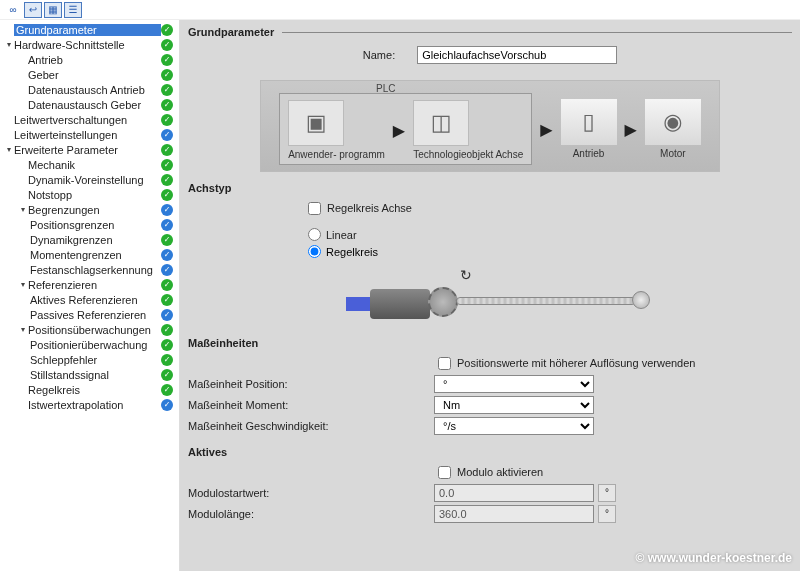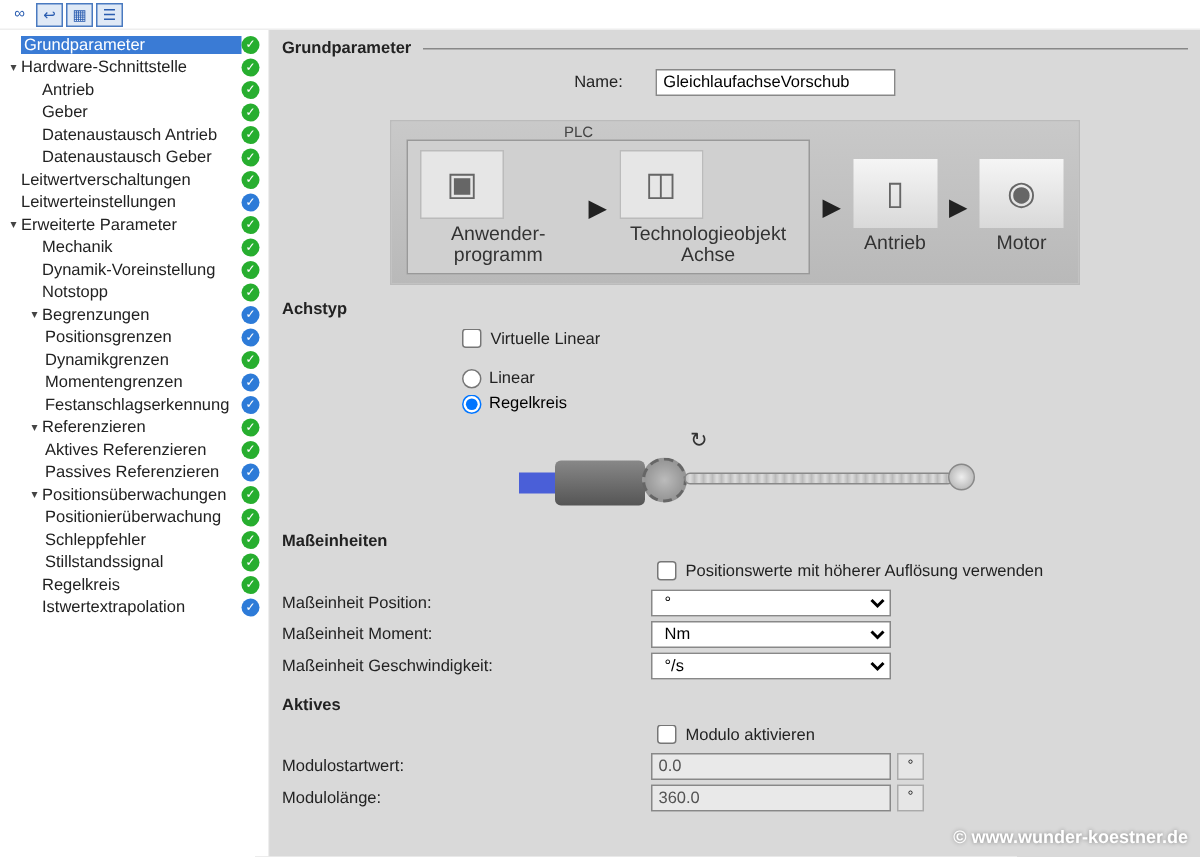--- a/index.html
+++ b/index.html
@@ -75,21 +75,21 @@
     display: flex; align-items: center; margin-bottom: 8px;
     font-weight: bold; color: #222;
   }
   .hdrline .rule { flex:1; height:1px; background:#888; margin-left:8px; }
 
   .name-row {
     display: flex; align-items: center; justify-content: center;
     margin: 4px 0 8px 0; gap: 22px;
   }
   .name-row input {
-    width: 160px; height: 18px; font-size: 11px;
+    width: 200px; height: 18px; font-size: 11px;
     border: 1px solid #888; padding: 1px 4px; background: #fff;
   }
 
   .diagram {
     margin: 16px auto 10px auto;
     width: 460px;
     border: 1px solid #bbb;
     background: linear-gradient(#c9c9c9,#b9b9b9);
     padding: 12px 10px 6px 10px;
     position: relative;
@@ -110,21 +110,21 @@
   .dicon {
     width: 56px; height: 46px; background: #e6e6e6;
     border: 1px solid #bbb; display: flex;
     align-items: center; justify-content: center;
     font-size: 22px; color: #666;
   }
   .dicon.drv {
     background: linear-gradient(#f5f5f5,#d9d9d9);
     width: 56px; height: 46px; border: none;
   }
-  .dlbl { font-size: 13px; color: #333; margin-top: 3px; line-height: 1.1; }
+  .dlbl { font-size: 10px; color: #333; margin-top: 3px; line-height: 1.1; }
   .darrow { font-size: 16px; color: #222; padding: 0 2px; }
 
   .section-title {
     font-weight: bold; margin: 10px 0 6px 0; color: #222;
   }
 
   .form-area { padding-left: 120px; }
   .chk-row {
     display: flex; align-items: center; gap: 6px;
     margin: 3px 0; height: 16px;
@@ -384,21 +384,21 @@
           <div class="dicon drv">◉</div>
           <div class="dlbl">Motor</div>
         </div>
       </div>
     </div>
 
     <div class="section-title">Achstyp</div>
     <div class="form-area">
       <div class="chk-row">
         <input type="checkbox" style="">
-        <label>Virtuelle Linear</label>
+        <label>Regelkreis Achse</label>
       </div>
       <div style="height:6px"></div>
       <div class="radio-row">
         <input type="radio" name="at" style="">
         <label>Linear</label>
       </div>
       <div class="radio-row sel">
         <input type="radio" name="at" checked="" style="">
         <label>Regelkreis</label>
       </div>

